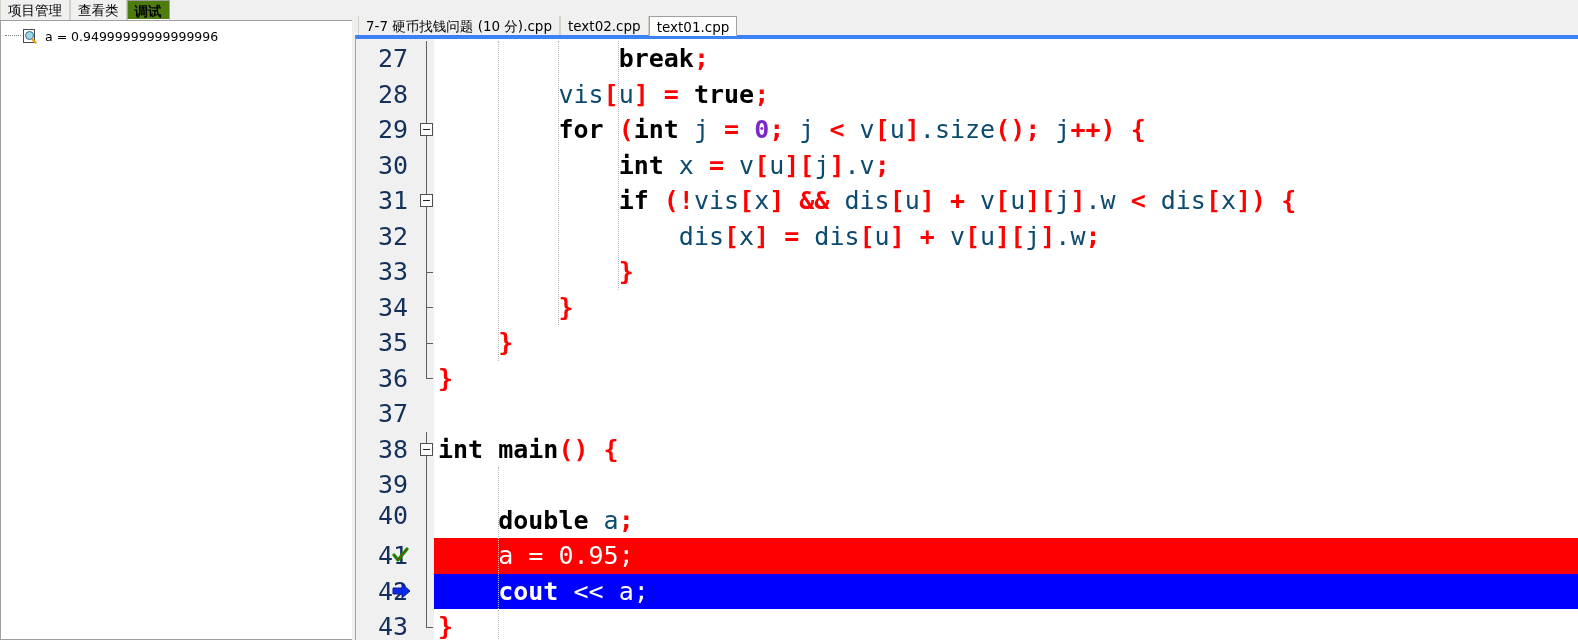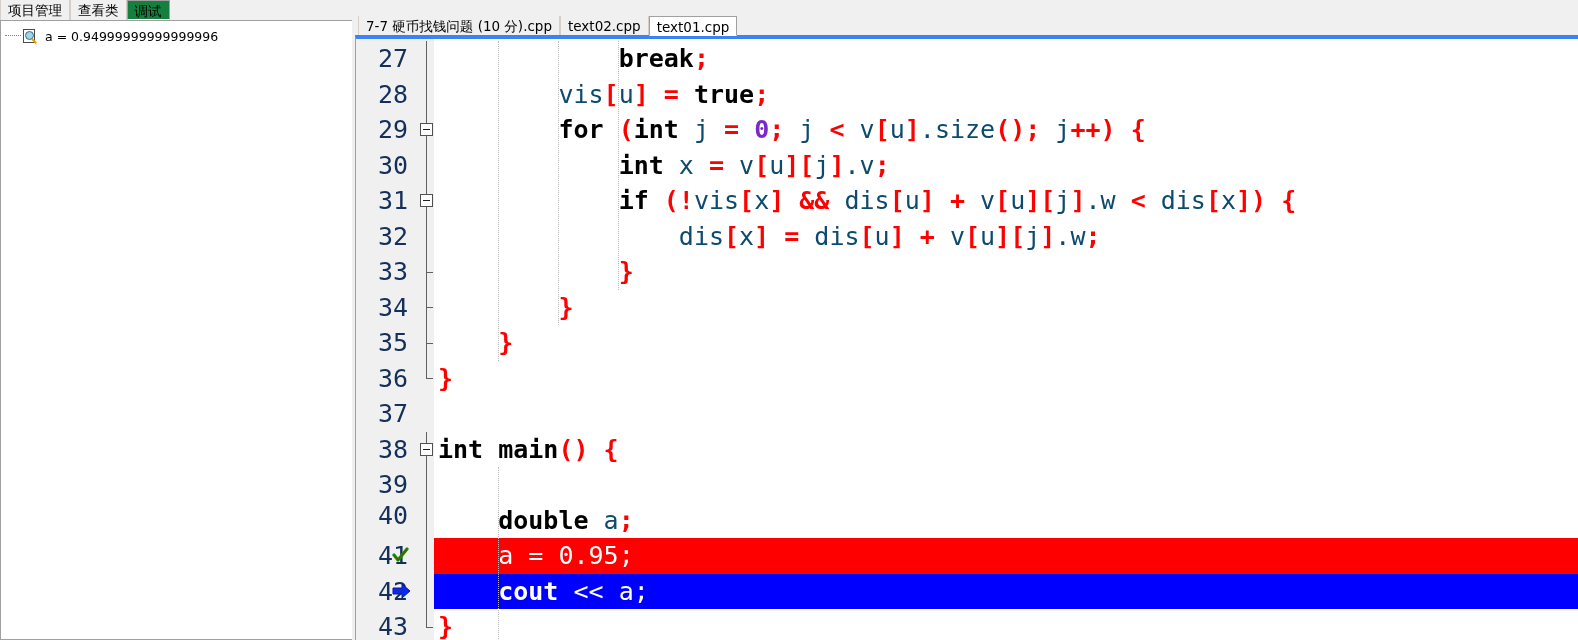--- a/index.html
+++ b/index.html
@@ -42,22 +42,22 @@
     height: 20px;
     line-height: 18px;
     box-sizing: border-box;
     background: #f0f0f0;
     border-left: 1px solid #d4d0c8;
     border-right: 1px solid #d4d0c8;
     white-space: nowrap;
     font-family: "DejaVu Sans", "Liberation Sans", sans-serif;
   }
   .ltab.active {
-    background: #15803d;
-    font-weight: normal;
+    background: #4d7c0f;
+    font-weight: bold;
     border-top: 1px solid #a0a0a0;
     border-left: 1px solid #a0a0a0;
     border-right: 1px solid #a0a0a0;
     border-bottom: 1px solid #ffffff;
     position: relative;
     z-index: 3;
   }
   #left-body {
     flex: 1;
     background: #ffffff;

